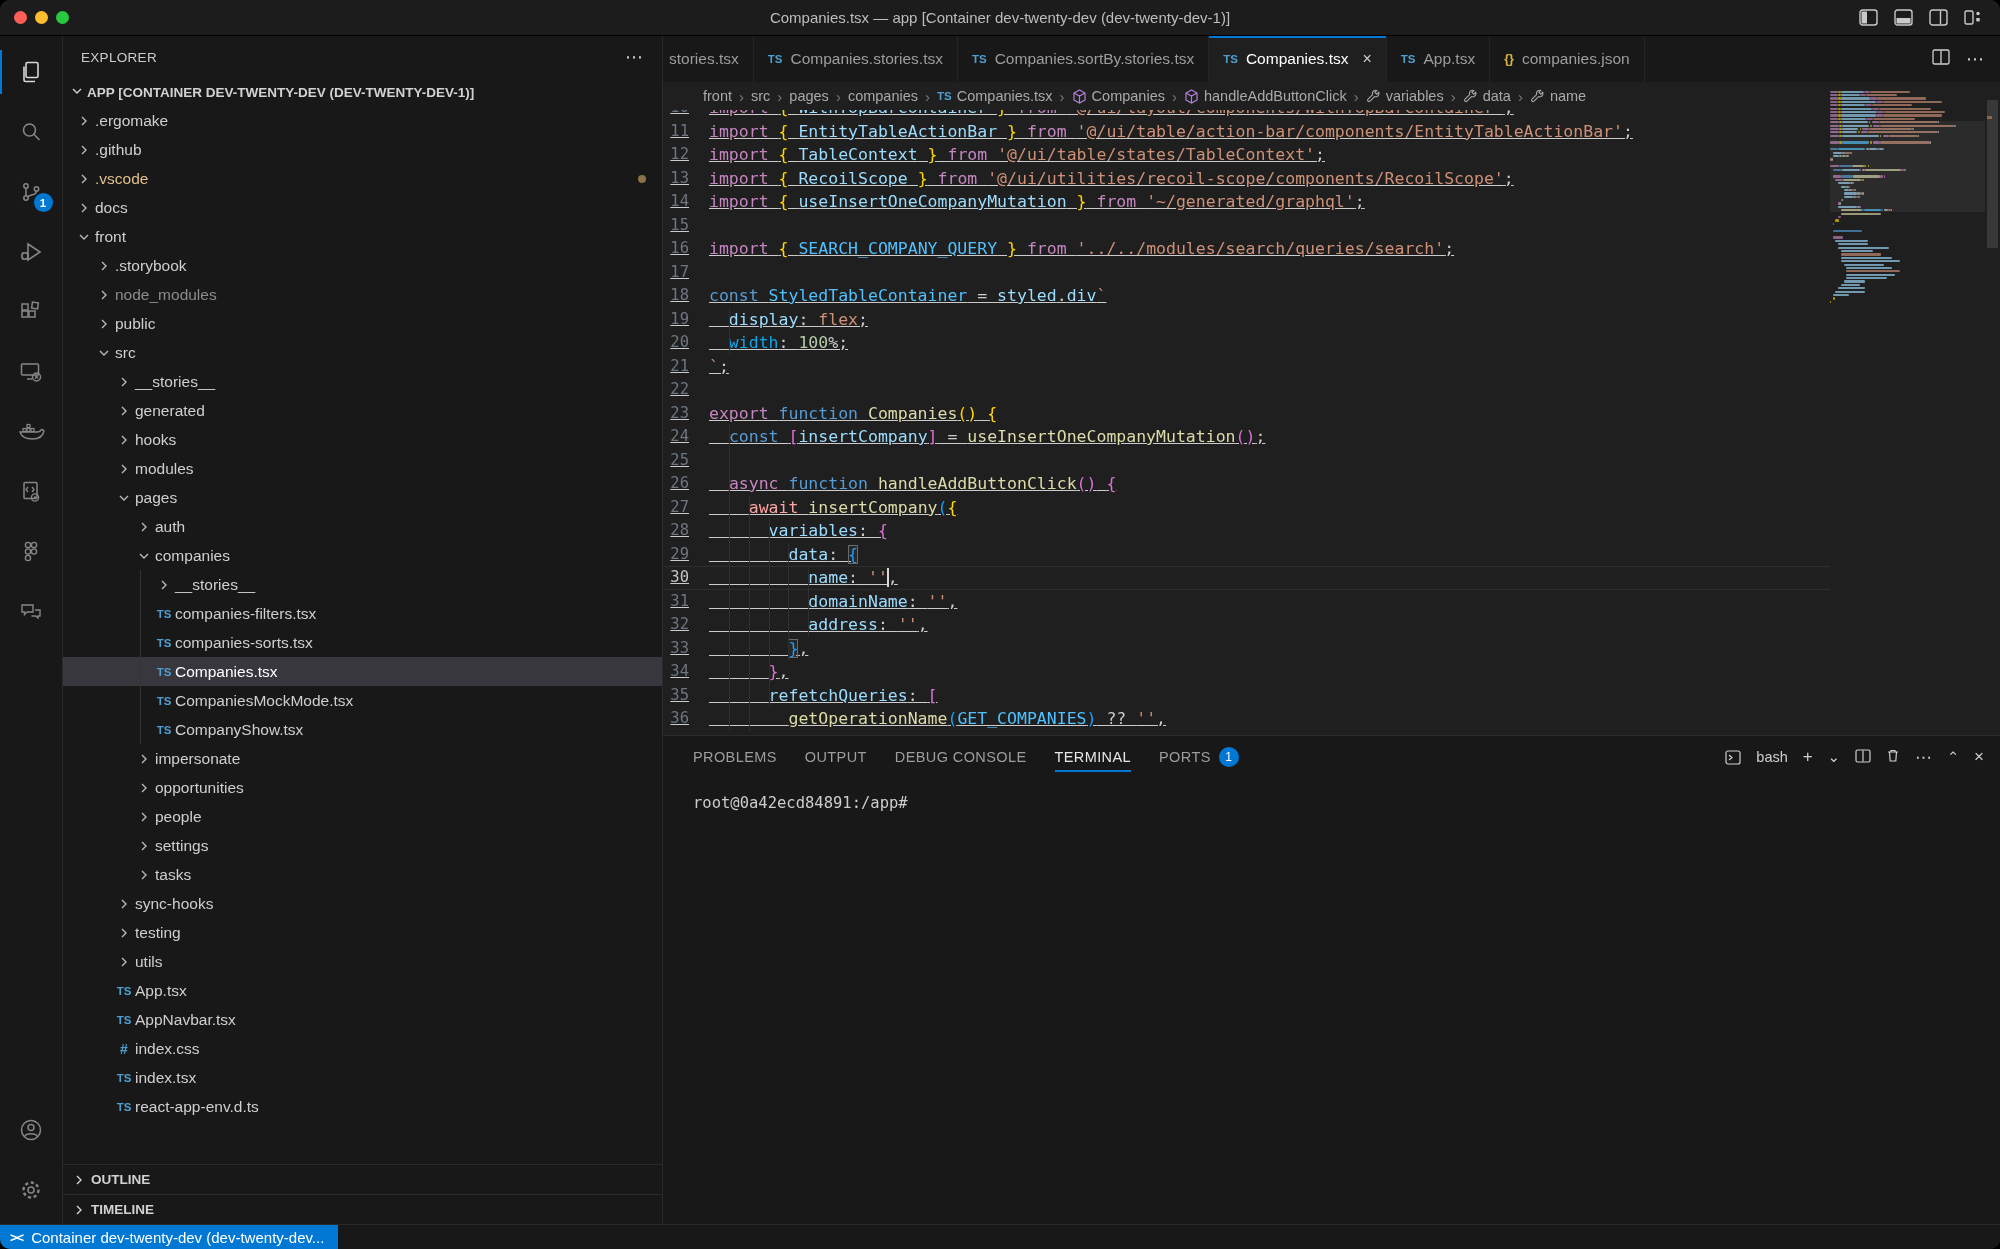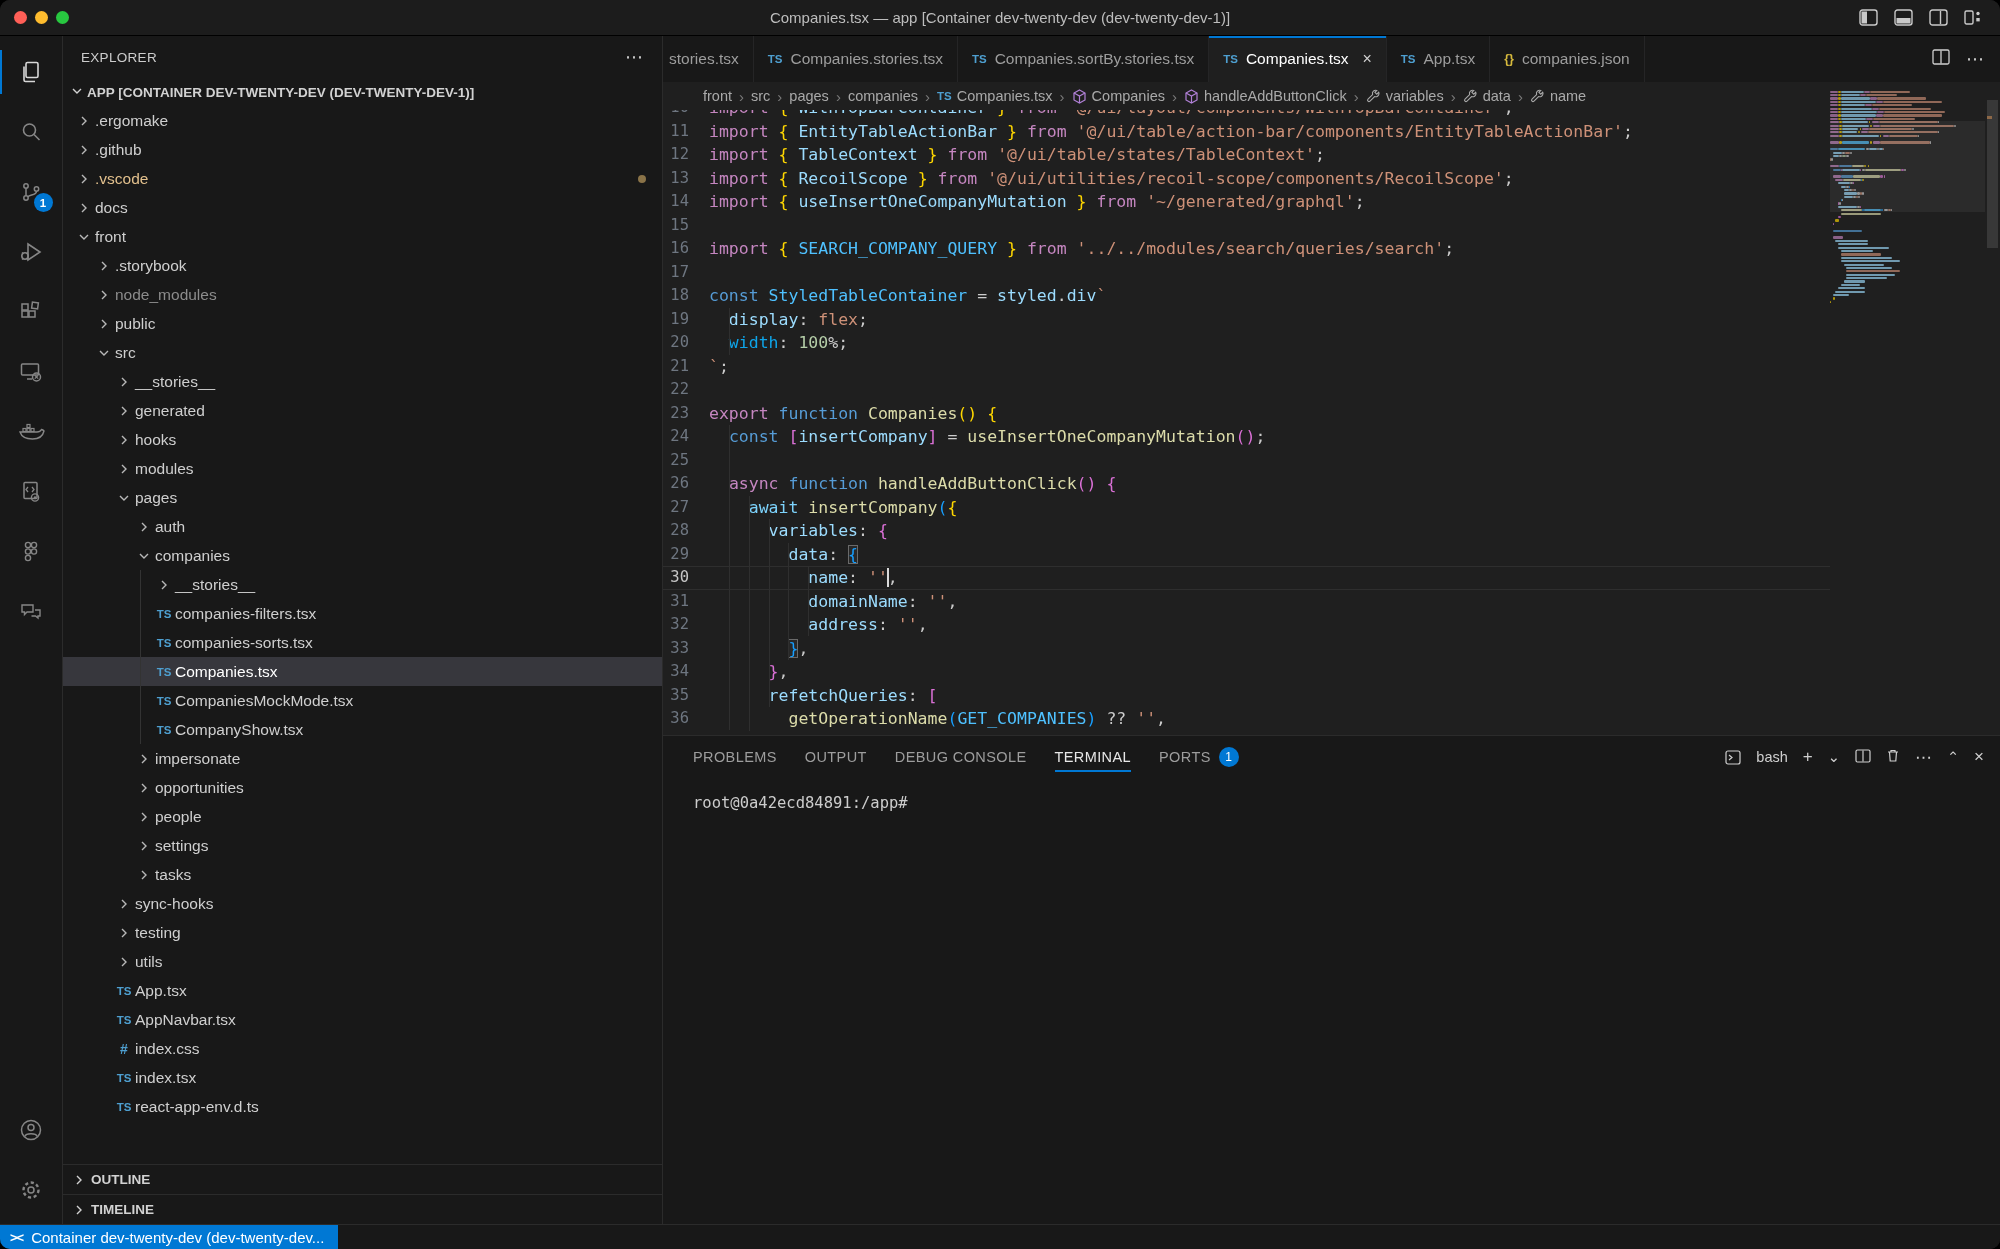--- a/index.html
+++ b/index.html
@@ -58,21 +58,21 @@
   .tab.partial { padding-left:6px; }
   .tab-actions { margin-left:auto; display:flex; align-items:center; gap:16px; padding-right:16px; color:#cfcfcf; }
 
   .editorbody { flex:1; display:flex; min-height:0; }
   .codecol { flex:1; min-width:0; display:flex; flex-direction:column; }
   .breadcrumbs { height:28px; display:flex; align-items:center; gap:7px; padding-left:40px; font-size:14.5px; color:#a9a9a9; flex:none; }
   .bc-sep { color:#7a7a7a; font-size:15px; }
   .bc-item { display:flex; align-items:center; gap:5px; }
 
   .codearea { flex:1; position:relative; overflow:hidden; font-family:"DejaVu Sans Mono", monospace; font-size:16.5px; }
-  .codeinner { position:absolute; top:-14px; left:0; right:0; }
+  .codeinner { position:absolute; top:-14px; left:0; right:0;text-decoration:underline; }
   .code-line { height:23.5px; line-height:23.5px; display:flex; white-space:pre; }
   .code-line.current { box-shadow: inset 0 1px 0 0 #2e2e2e, inset 0 -1px 0 0 #2e2e2e; }
   .gutter { width:46px; flex:none; text-align:right; padding-right:20px; color:#6e7681; font-size:15.5px; }
   .code-line.current .gutter { color:#c6c6c6; }
   .ltext { flex:1; }
   .bmatch { outline:1px solid #6a6a6a; outline-offset:-1px; background:rgba(110,110,110,.12); }
   .cursor { display:inline-block; width:2px; height:19px; background:#dadada; vertical-align:text-top; margin:0 -1px; }
   .iguide { position:absolute; width:1px; background:#2f2f2f; }
 
   
@@ -657,21 +657,21 @@
                 <div class="code-line"><div class="gutter">17</div><div class="ltext"></div></div>
                 <div class="code-line"><div class="gutter">18</div><div class="ltext"><span style="color: rgb(86, 156, 214);">const </span><span style="color: rgb(79, 193, 255);">StyledTableContainer</span><span style="color: rgb(204, 204, 204);"> = </span><span style="color: rgb(156, 220, 254);">styled</span><span style="color: rgb(204, 204, 204);">.</span><span style="color: rgb(156, 220, 254);">div</span><span style="color: rgb(206, 145, 120);">`</span></div></div>
                 <div class="code-line"><div class="gutter">19</div><div class="ltext"><span style="color: rgb(156, 220, 254);">  display</span><span style="color: rgb(204, 204, 204);">: </span><span style="color: rgb(206, 145, 120);">flex</span><span style="color: rgb(204, 204, 204);">;</span></div></div>
                 <div class="code-line"><div class="gutter">20</div><div class="ltext"><span style="color: #0ea5e9;">  width</span><span style="color: rgb(204, 204, 204);">: </span><span style="color: rgb(181, 206, 168);">100</span><span style="color: rgb(204, 204, 204);">%;</span></div></div>
                 <div class="code-line"><div class="gutter">21</div><div class="ltext"><span style="color: rgb(206, 145, 120);">`</span><span style="color: rgb(204, 204, 204);">;</span></div></div>
                 <div class="code-line"><div class="gutter">22</div><div class="ltext"></div></div>
                 <div class="code-line"><div class="gutter">23</div><div class="ltext"><span style="color: rgb(197, 134, 192);">export </span><span style="color: rgb(86, 156, 214);">function </span><span style="color: rgb(220, 220, 170);">Companies</span><span style="color: rgb(255, 215, 0);">()</span><span style="color: rgb(204, 204, 204);"> </span><span style="color: rgb(255, 215, 0);">{</span></div></div>
                 <div class="code-line"><div class="gutter">24</div><div class="ltext"><span style="color: rgb(204, 204, 204);">  </span><span style="color: rgb(86, 156, 214);">const </span><span style="color: rgb(218, 112, 214);">[</span><span style="color: rgb(156, 220, 254);">insertCompany</span><span style="color: rgb(218, 112, 214);">]</span><span style="color: rgb(204, 204, 204);"> = </span><span style="color: rgb(220, 220, 170);">useInsertOneCompanyMutation</span><span style="color: rgb(218, 112, 214);">()</span><span style="color: rgb(204, 204, 204);">;</span></div></div>
                 <div class="code-line"><div class="gutter">25</div><div class="ltext"></div></div>
                 <div class="code-line"><div class="gutter">26</div><div class="ltext"><span style="color: rgb(204, 204, 204);">  </span><span style="color: rgb(197, 134, 192);">async </span><span style="color: rgb(86, 156, 214);">function </span><span style="color: rgb(220, 220, 170);">handleAddButtonClick</span><span style="color: rgb(218, 112, 214);">()</span><span style="color: rgb(204, 204, 204);"> </span><span style="color: rgb(218, 112, 214);">{</span></div></div>
-                <div class="code-line"><div class="gutter">27</div><div class="ltext"><span style="color: rgb(204, 204, 204);">    </span><span style="color: #7dd3fc;">await </span><span style="color: rgb(220, 220, 170);">insertCompany</span><span style="color: rgb(23, 159, 255);">(</span><span style="color: rgb(255, 215, 0);">{</span></div></div>
+                <div class="code-line"><div class="gutter">27</div><div class="ltext"><span style="color: rgb(204, 204, 204);">    </span><span style="color: #fca5a5;">await </span><span style="color: rgb(220, 220, 170);">insertCompany</span><span style="color: rgb(23, 159, 255);">(</span><span style="color: rgb(255, 215, 0);">{</span></div></div>
                 <div class="code-line"><div class="gutter">28</div><div class="ltext"><span style="color: rgb(204, 204, 204);">      </span><span style="color: rgb(156, 220, 254);">variables</span><span style="color: rgb(204, 204, 204);">: </span><span style="color: rgb(218, 112, 214);">{</span></div></div>
                 <div class="code-line"><div class="gutter">29</div><div class="ltext"><span style="color: rgb(204, 204, 204);">        </span><span style="color: rgb(156, 220, 254);">data</span><span style="color: rgb(204, 204, 204);">: </span><span class="bmatch" style="color: rgb(23, 159, 255);">{</span></div></div>
                 <div class="code-line current"><div class="gutter">30</div><div class="ltext"><span style="color: rgb(204, 204, 204);">          </span><span style="color: rgb(156, 220, 254);">name</span><span style="color: rgb(204, 204, 204);">: </span><span style="color: rgb(206, 145, 120);">''</span><span class="cursor"></span><span style="color: rgb(204, 204, 204);">,</span></div></div>
                 <div class="code-line"><div class="gutter">31</div><div class="ltext"><span style="color: rgb(204, 204, 204);">          </span><span style="color: rgb(156, 220, 254);">domainName</span><span style="color: rgb(204, 204, 204);">: </span><span style="color: rgb(206, 145, 120);">''</span><span style="color: rgb(204, 204, 204);">,</span></div></div>
                 <div class="code-line"><div class="gutter">32</div><div class="ltext"><span style="color: rgb(204, 204, 204);">          </span><span style="color: rgb(156, 220, 254);">address</span><span style="color: rgb(204, 204, 204);">: </span><span style="color: rgb(206, 145, 120);">''</span><span style="color: rgb(204, 204, 204);">,</span></div></div>
                 <div class="code-line"><div class="gutter">33</div><div class="ltext"><span style="color: rgb(204, 204, 204);">        </span><span class="bmatch" style="color: rgb(23, 159, 255);">}</span><span style="color: rgb(204, 204, 204);">,</span></div></div>
                 <div class="code-line"><div class="gutter">34</div><div class="ltext"><span style="color: rgb(204, 204, 204);">      </span><span style="color: rgb(218, 112, 214);">}</span><span style="color: rgb(204, 204, 204);">,</span></div></div>
                 <div class="code-line"><div class="gutter">35</div><div class="ltext"><span style="color: rgb(204, 204, 204);">      </span><span style="color: rgb(156, 220, 254);">refetchQueries</span><span style="color: rgb(204, 204, 204);">: </span><span style="color: rgb(218, 112, 214);">[</span></div></div>
                 <div class="code-line"><div class="gutter">36</div><div class="ltext"><span style="color: rgb(204, 204, 204);">        </span><span style="color: rgb(220, 220, 170);">getOperationName</span><span style="color: rgb(23, 159, 255);">(</span><span style="color: rgb(79, 193, 255);">GET_COMPANIES</span><span style="color: rgb(23, 159, 255);">)</span><span style="color: rgb(204, 204, 204);"> ?? </span><span style="color: rgb(206, 145, 120);">''</span><span style="color: rgb(204, 204, 204);">,</span></div></div>
                 <div class="iguide" style="left: 65.9px; top: 329px; height: 305px;"></div>

